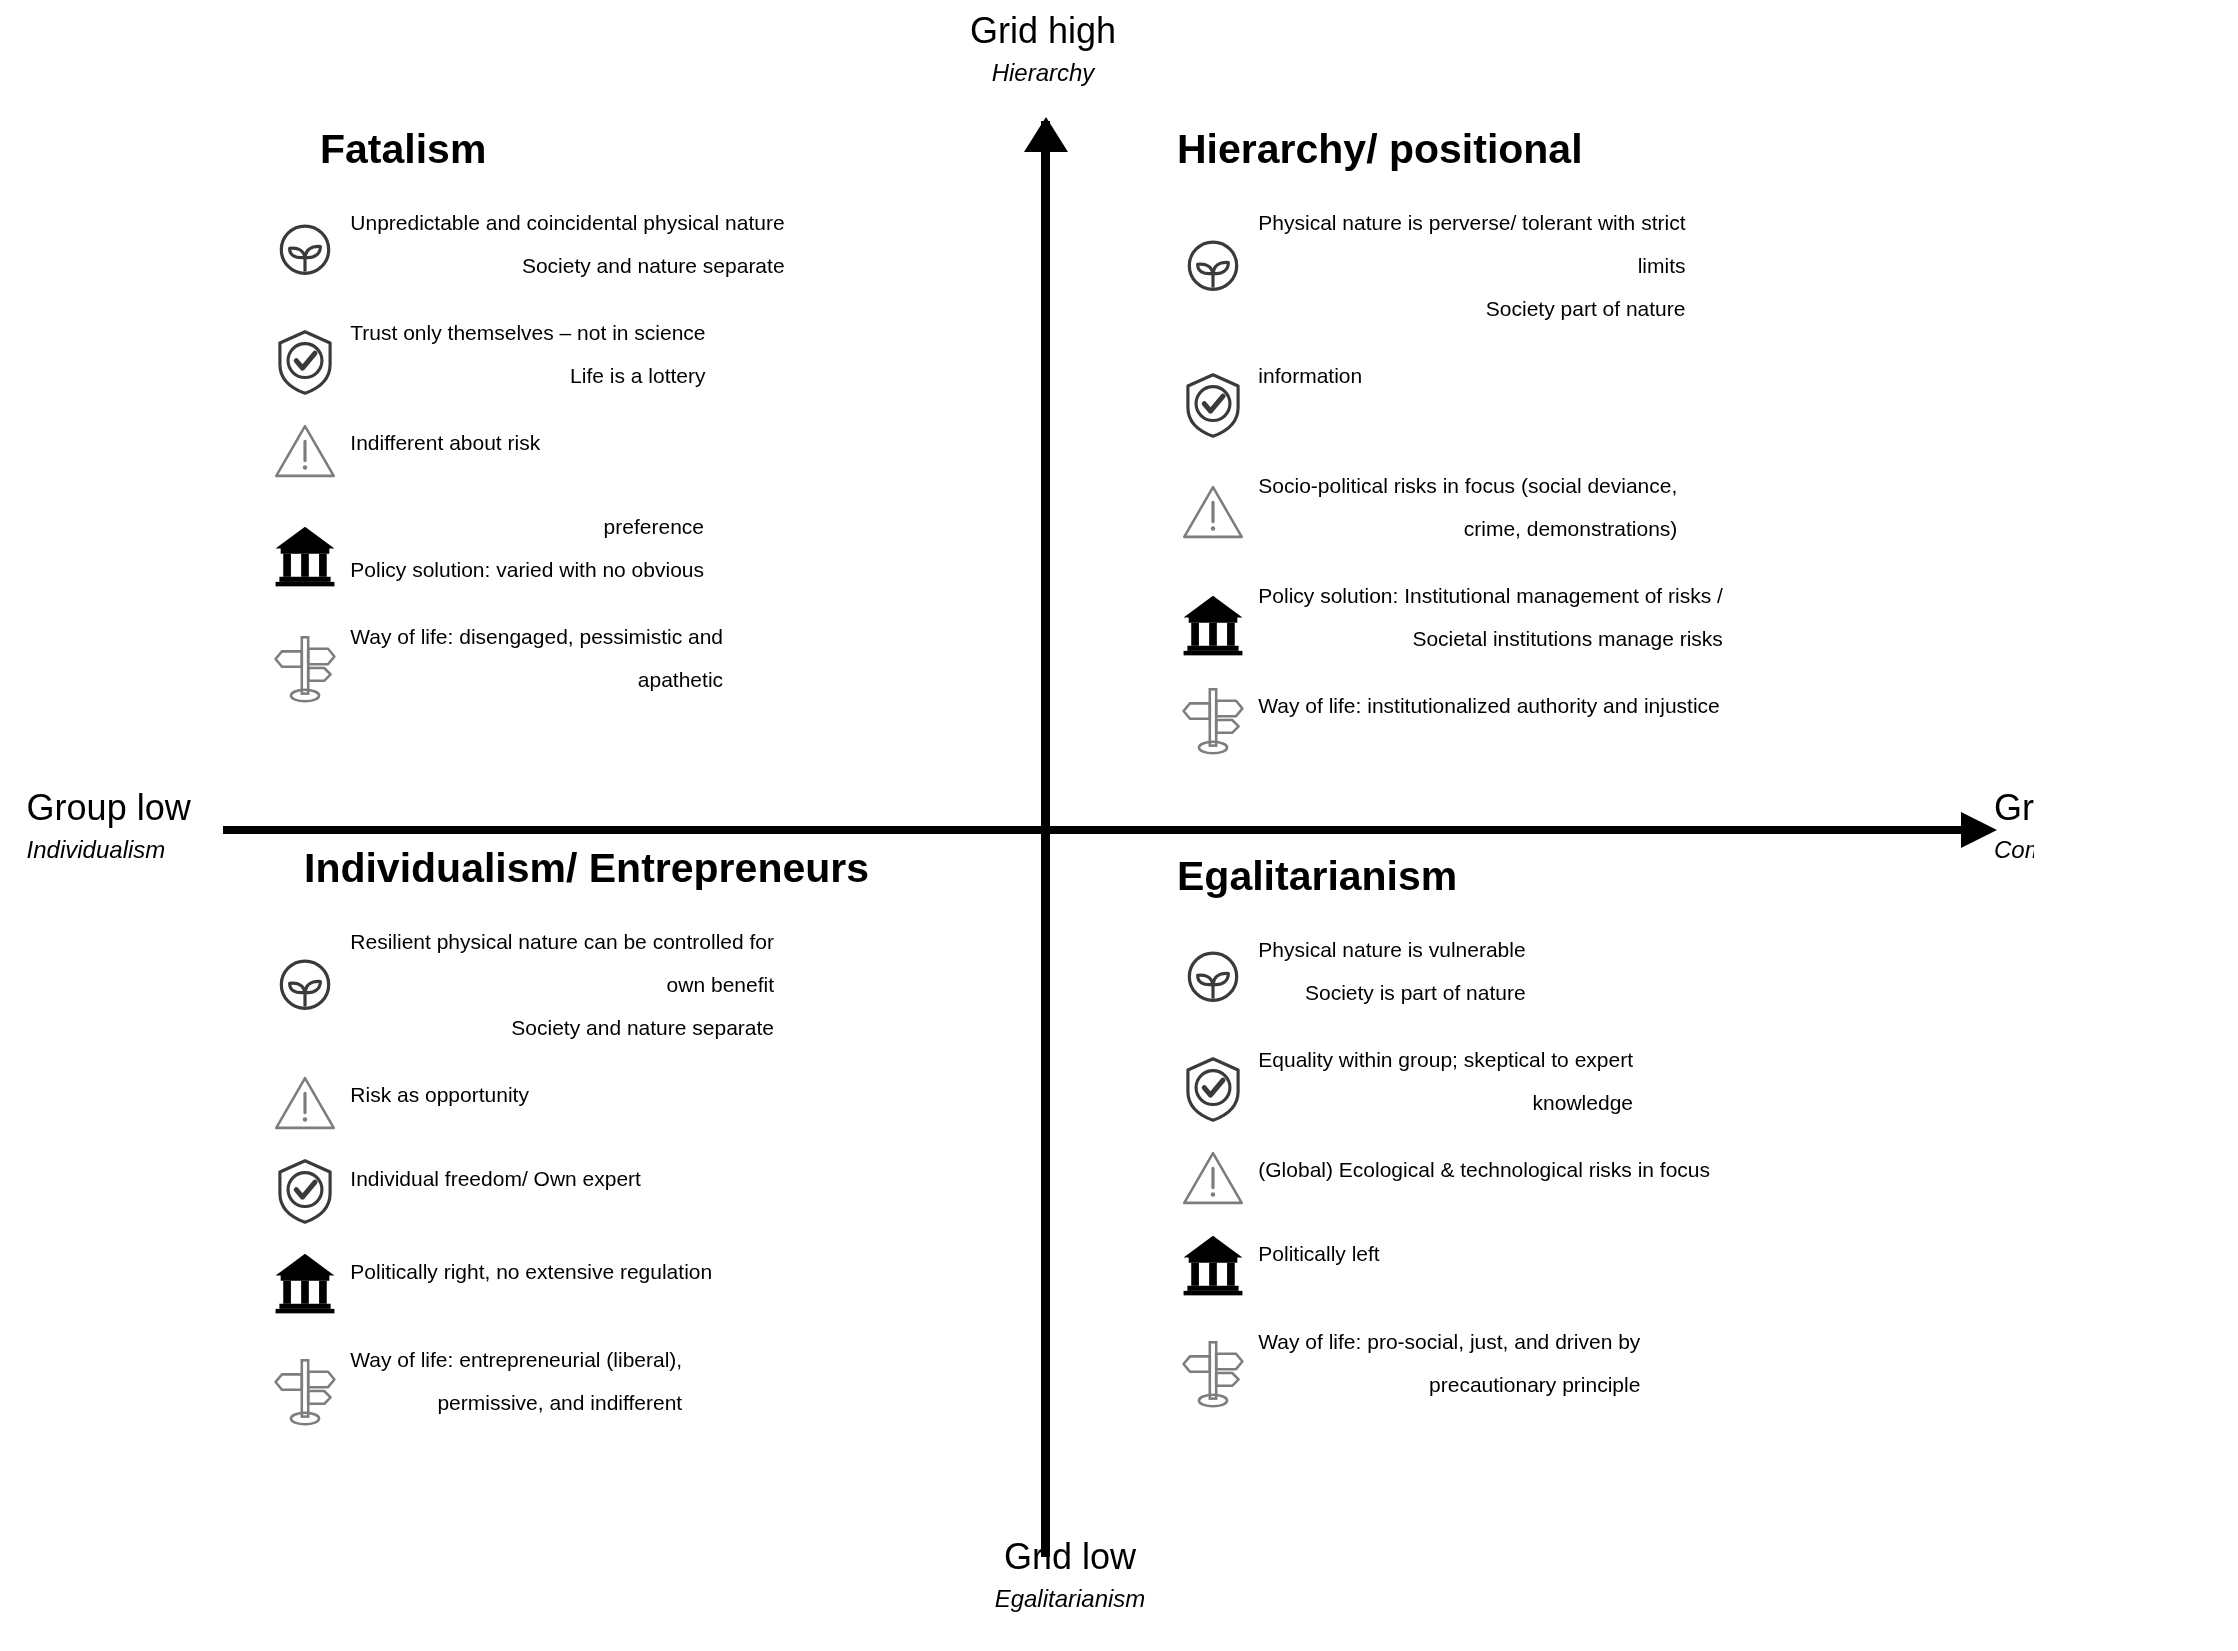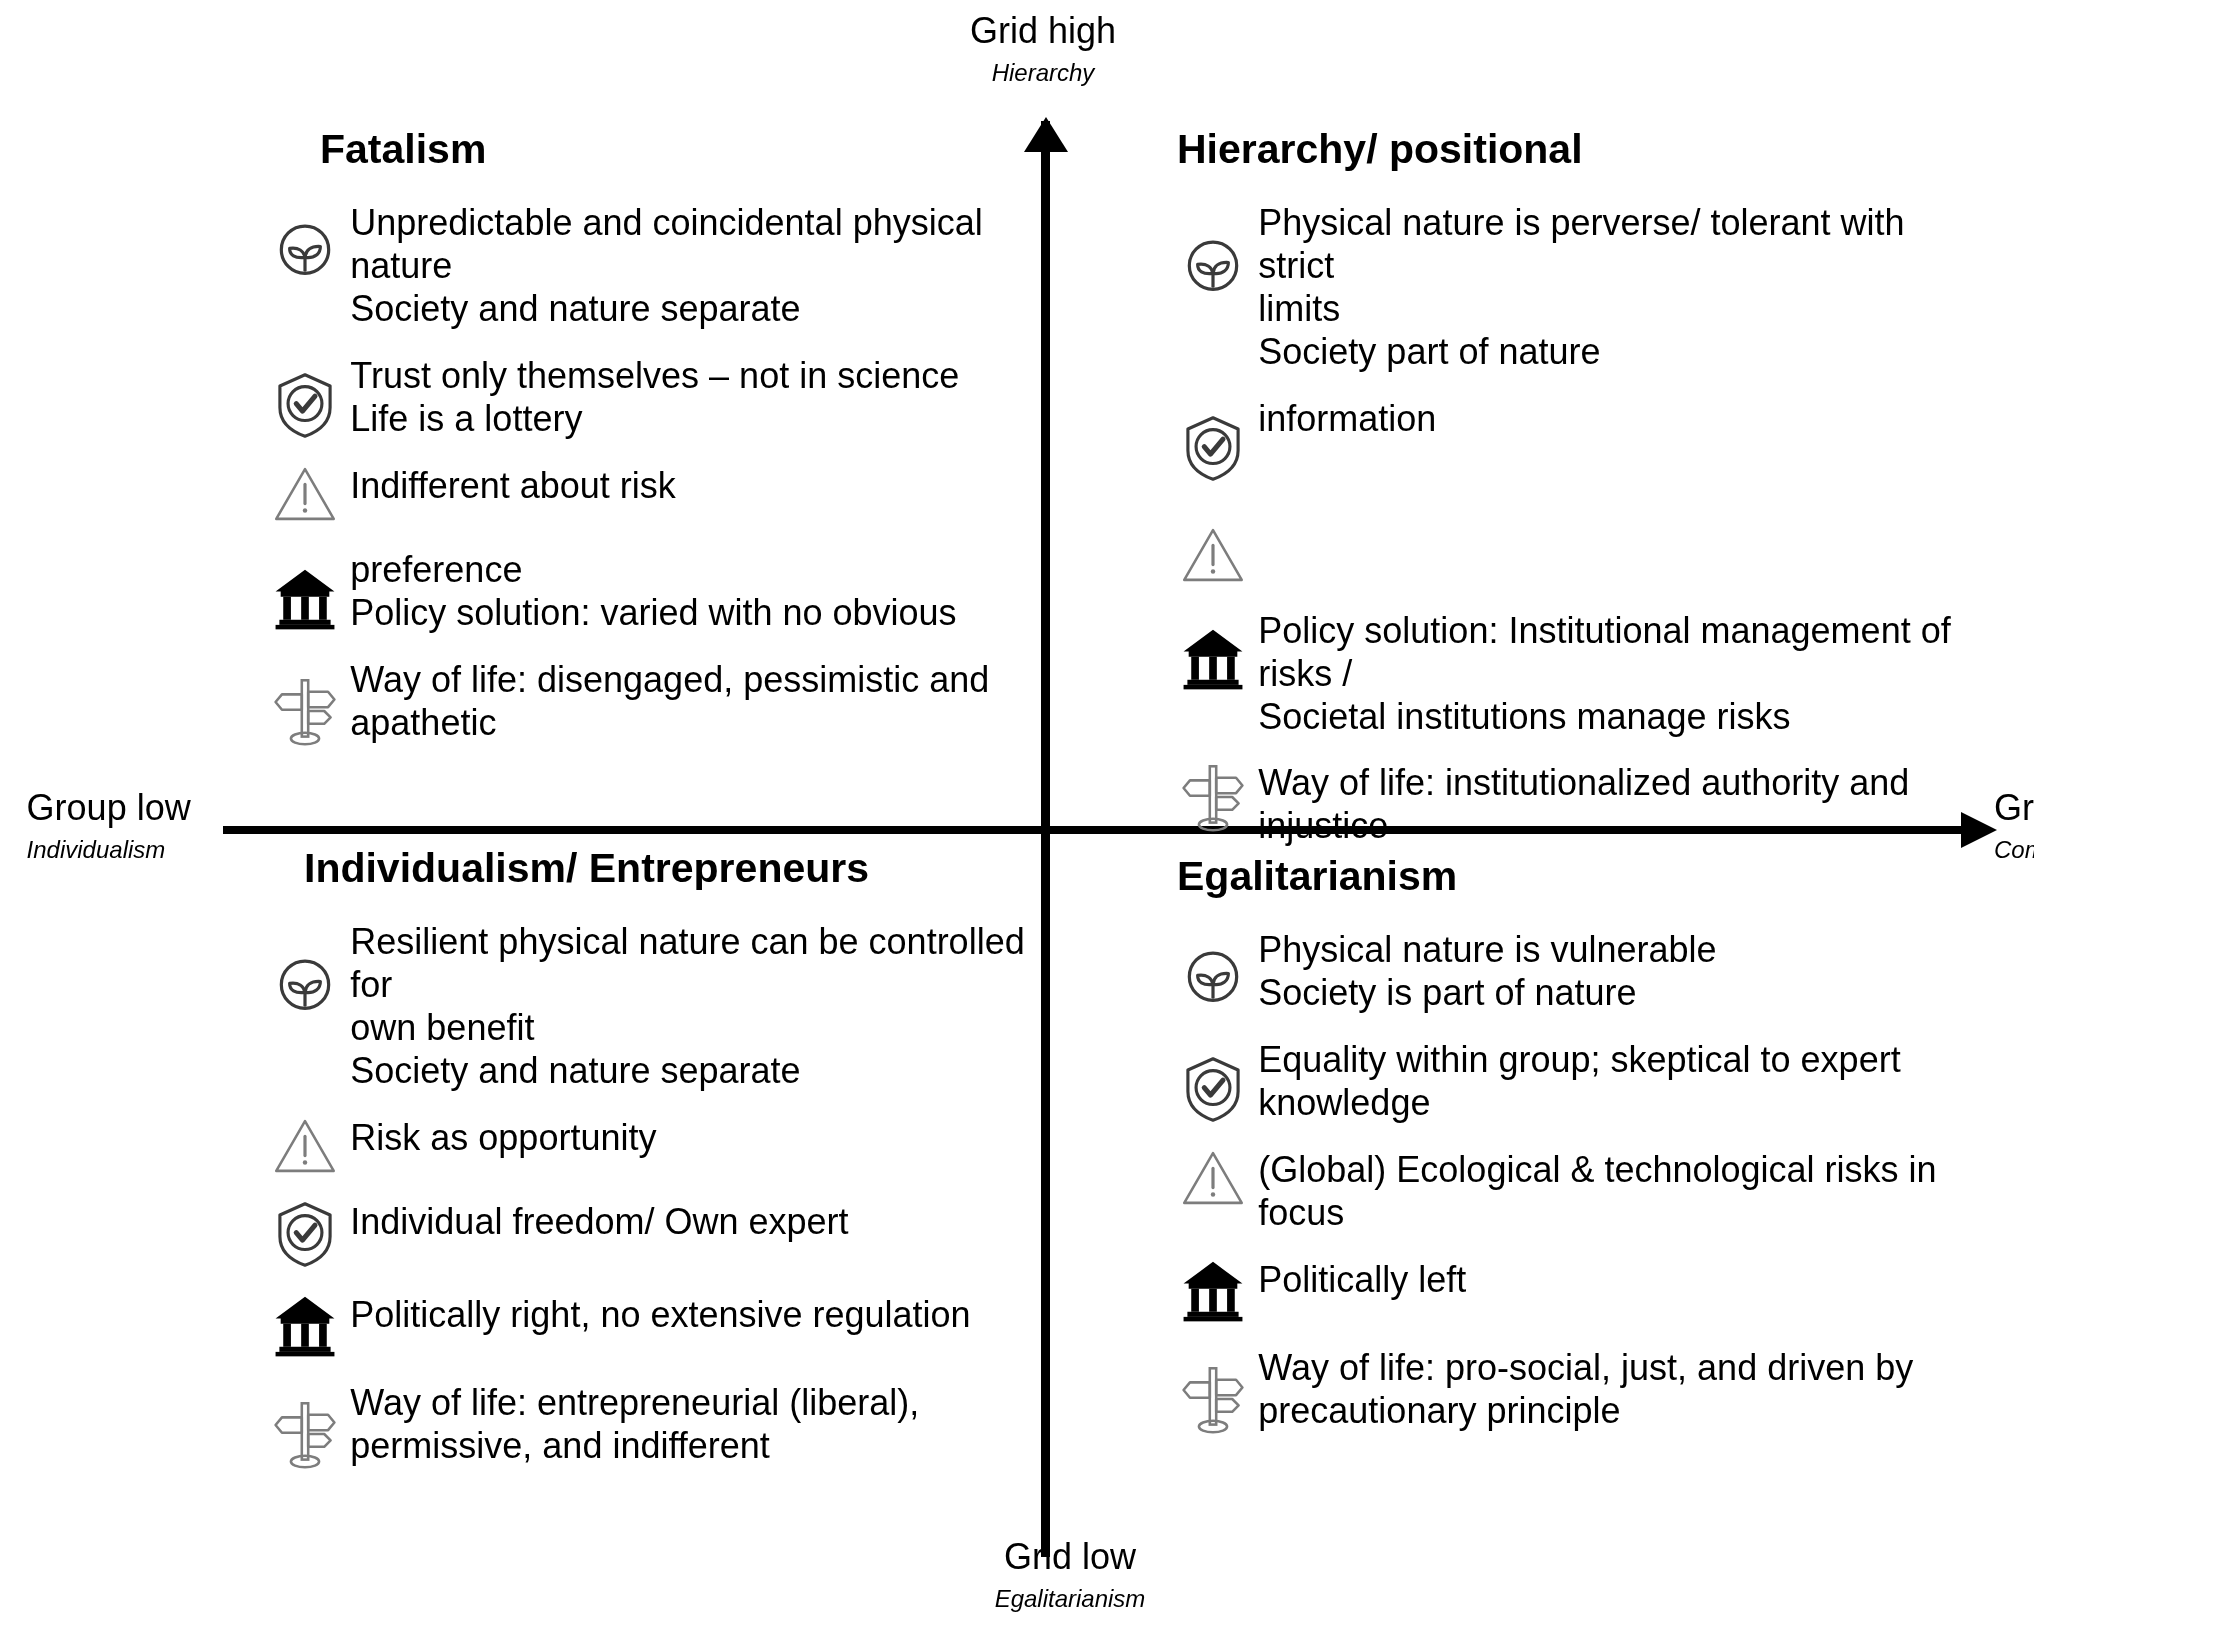--- a/index.html
+++ b/index.html
@@ -97,24 +97,25 @@
     align-items: flex-start;
     margin-bottom: 22.6px;
   }
   .row-icon {
     flex: 0 0 72px;
     width: 72px;
     display: flex;
     justify-content: center;
   }
   .row-text {
-    font-size: 36px;
+    font-size: 21px;
     line-height: 43px;
     padding-left: 9.3px;
     padding-top: 1.3px;
+    text-align: right;
   }
   .row-text .line { display: block; }
 
   
   .icon-mid  { margin-top: 18.6px; }
   .icon-top  { margin-top: 1.3px; }
   .icon-low  { margin-top: 35px; }
 
   svg { display: block; }
 </style>
@@ -255,20 +256,24 @@
           </div>
         </div>
         <div class="row">
           <div class="row-icon icon-mid">
             <svg width="64" height="60" viewBox="0 0 100 94">
               <path d="M50 8 L95 86 L5 86 Z" fill="none" stroke="#7d7d7d" stroke-width="4" stroke-linejoin="round"></path>
               <path d="M50 32 L50 62" stroke="#7d7d7d" stroke-width="5" stroke-linecap="round"></path>
               <circle cx="50" cy="73" r="3.5" fill="#7d7d7d"></circle>
             </svg>
           </div>
+          <div class="row-text">
+            <span class="line">Socio-political risks in focus (social deviance,</span>
+            <span class="line">crime, demonstrations)</span>
+          </div>
         </div>
         <div class="row">
           <div class="row-icon icon-mid">
             <svg width="64" height="64" viewBox="0 0 100 100">
               <path d="M50 6 L96 40 L88 40 L88 48 L12 48 L12 40 L4 40 Z" fill="#000"></path>
               <rect x="16" y="48" width="12" height="36" fill="#000"></rect>
               <rect x="44" y="48" width="12" height="36" fill="#000"></rect>
               <rect x="72" y="48" width="12" height="36" fill="#000"></rect>
               <rect x="10" y="84" width="80" height="8" fill="#000"></rect>
               <rect x="4" y="92" width="92" height="7" fill="#000"></rect>

